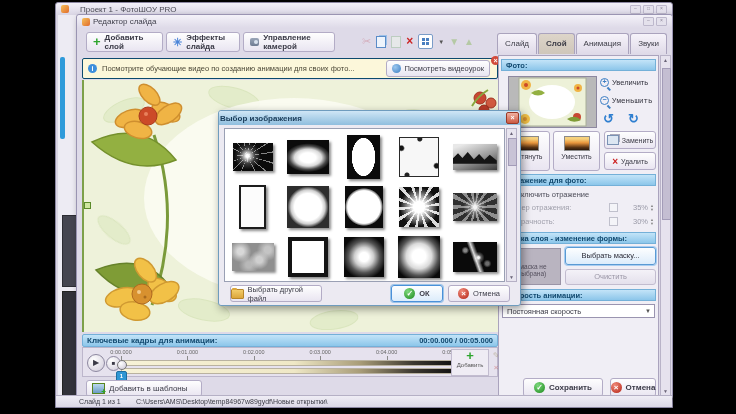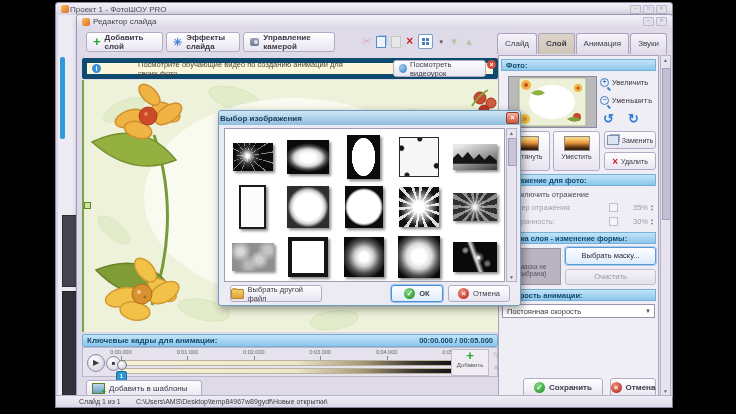--- a/index.html
+++ b/index.html
@@ -1,21 +1,21 @@
 <!DOCTYPE html>
 <html><head>
 <meta charset="utf-8">
 <style>
   html,body{margin:0;padding:0;}
   body{width:736px;height:414px;position:relative;overflow:hidden;background:#000;
        font-family:"Liberation Sans",sans-serif;-webkit-font-smoothing:antialiased;}
   
   .app{position:absolute;left:55px;top:2px;width:618px;height:406px;background:#d9d5e4;
        border:1px solid #8d88a3;border-radius:3px 3px 0 0;box-sizing:border-box;}
-  .app-titlebar{height:12px;display:flex;align-items:center;gap:1px;padding:0 5px;
+  .app-titlebar{height:12px;display:flex;align-items:center;gap:11px;padding:0 5px;
        background:linear-gradient(#f2f0f8,#d9d5e4);font-size:8px;color:#4a4a55;border-radius:3px 3px 0 0;}
   .app-icon{width:8px;height:8px;border-radius:2px;background:linear-gradient(135deg,#f6c25a,#e06a2c);flex:0 0 auto;}
   .winbtns{margin-left:auto;display:flex;gap:2px;}
   .winbtn{width:9px;height:7px;background:#e4e1ec;border:1px solid #bdb8cc;font-size:5px;line-height:5px;
        color:#8a8598;text-align:center;border-radius:1px;}
   
   .slide-strip{position:absolute;left:2px;top:12px;width:19px;bottom:12px;background:#edebf3;border-right:1px solid #b9b4c9;}
   .strip-scroll{position:absolute;left:2px;top:42px;width:5px;height:82px;background:#2f9ada;border-radius:2px;}
   .strip-thumb1{position:absolute;left:4px;top:200px;width:13px;height:70px;background:#454550;border:1px solid #2c2c33;}
   .strip-thumb2{position:absolute;left:4px;top:276px;width:13px;height:110px;background:#32323a;border:1px solid #222;}
@@ -48,21 +48,21 @@
        box-shadow:4px 0 0 #4a7fc0,0 4px 0 #4a7fc0,4px 4px 0 #4a7fc0;}
   .ig-caret{font-size:6px;color:#555;}
   .ig-down,.ig-up{color:#9abf7a;opacity:.6;font-size:10px;}
   
   .tab-bar{position:absolute;left:420px;top:17px;width:162px;height:22px;display:flex;align-items:flex-end;}
   .tab{height:20px;line-height:20px;padding:0 7px;font-size:8px;color:#3c3c46;background:linear-gradient(#f6f3fa,#dfdae8);
        border:1px solid #aaa3bd;border-bottom:none;border-radius:3px 3px 0 0;margin-right:1px;}
   .tab.active{background:linear-gradient(#ddd5c9,#cfc6ba);font-weight:bold;}
   
   .infobar{position:absolute;left:5px;top:43px;width:416px;height:21px;background:#fcf7da;
-       border:5px solid #0c4a6e;border-radius:2px;display:flex;align-items:center;box-sizing:border-box;gap:32px;}
+       border:1px solid #0c4a6e;border-radius:2px;display:flex;align-items:center;box-sizing:border-box;}
   .info-ico{width:9px;height:9px;border-radius:50%;background:#3d8edc;color:#fff;font-size:7px;line-height:9px;
        text-align:center;font-weight:bold;margin:0 5px;flex:0 0 auto;}
   .info-text{font-size:7.5px;color:#4a4636;}
   .watch-btn{margin-left:auto;margin-right:7px;height:15px;display:flex;align-items:center;gap:3px;padding:0 5px;
        background:linear-gradient(#fefefe,#e9e5f1);border:1px solid #b3acc6;border-radius:3px;font-size:7.5px;color:#3a3a46;}
   .vid-ico{width:9px;height:9px;border-radius:50%;background:radial-gradient(circle at 35% 35%,#9cc8f0,#3a7cc0);}
   .info-close{position:absolute;right:-3px;top:-3px;width:9px;height:9px;border-radius:50%;background:#d24a3a;
        color:#fff;font-size:7px;line-height:9px;text-align:center;font-weight:bold;}
   
   .canvas{position:absolute;left:5px;top:65px;width:416px;height:252px;border-left:2px solid #7da04a;box-sizing:border-box;overflow:hidden;background:#eef2da;}

